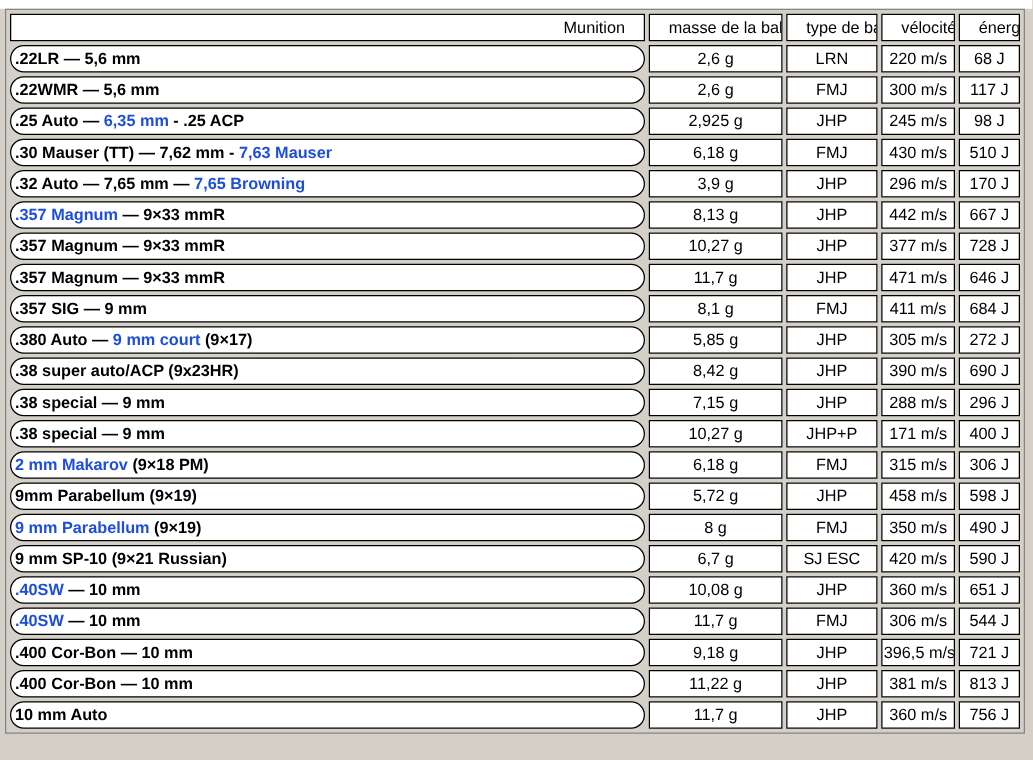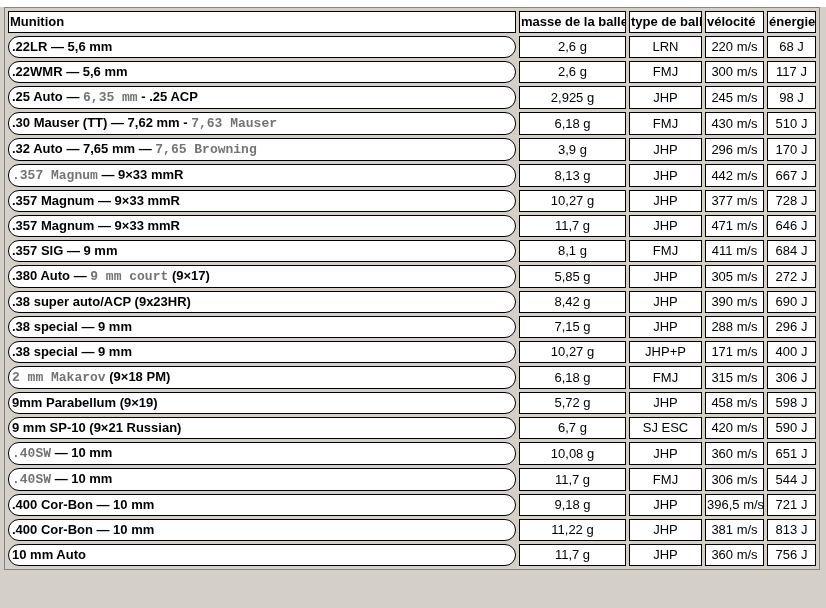--- a/index.html
+++ b/index.html
@@ -31,35 +31,35 @@
     border: 1px solid #000000;
     height: 22px;
     line-height: 20px;
     font-size: 13px;
     color: #000000;
     padding: 0 2px;
     overflow: hidden;
     white-space: nowrap;
   }
   th {
-    font-weight: bold;
-    text-align: left;
-    padding: 0 1px;
+    font-weight: normal;
+    text-align: right;
+    padding: 0 15px;
   }
   td.munition {
     font-weight: bold;
     text-align: left;
     padding: 0 3px;
     border-radius: 11px;
   }
   td.num {
     text-align: center;
     padding: 0 1px;
   }
-  .link { color: #737373; cursor: pointer; font-family: Liberation Mono, monospace; }
+  .link { color: #1d4ed8; cursor: pointer; }
   .redlink { color: #b22222; cursor: pointer; }
 </style>
 </head>
 <body>
 
 <div class="top-strip"></div>
 
 <table class="ammo">
   <colgroup>
     <col style="width:508px">
@@ -177,20 +177,27 @@
         <td class="num">306 J</td>
       </tr>
       <tr>
         <td class="munition"><span>9mm Parabellum (9×19)</span></td>
         <td class="num">5,72 g</td>
         <td class="num">JHP</td>
         <td class="num">458 m/s</td>
         <td class="num">598 J</td>
       </tr>
       <tr>
+        <td class="munition"><span class="link">9 mm Parabellum</span><span> (9×19)</span></td>
+        <td class="num">8 g</td>
+        <td class="num">FMJ</td>
+        <td class="num">350 m/s</td>
+        <td class="num">490 J</td>
+      </tr>
+      <tr>
         <td class="munition"><span>9 mm SP-10 (9×21 Russian)</span></td>
         <td class="num">6,7 g</td>
         <td class="num">SJ ESC</td>
         <td class="num">420 m/s</td>
         <td class="num">590 J</td>
       </tr>
       <tr>
         <td class="munition"><span class="link">.40SW</span><span> — 10 mm</span></td>
         <td class="num">10,08 g</td>
         <td class="num">JHP</td>

